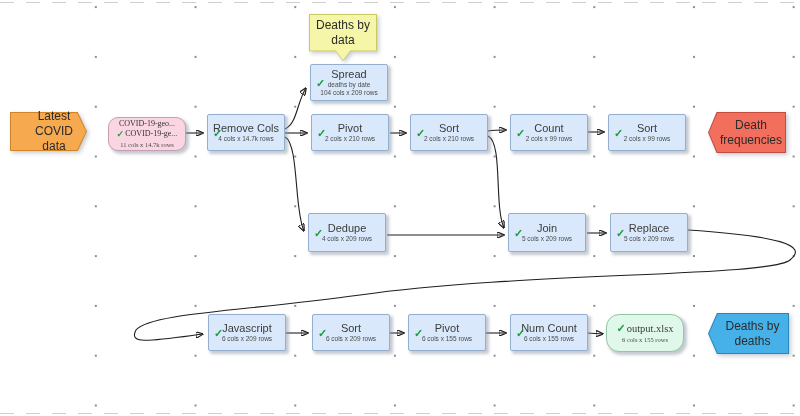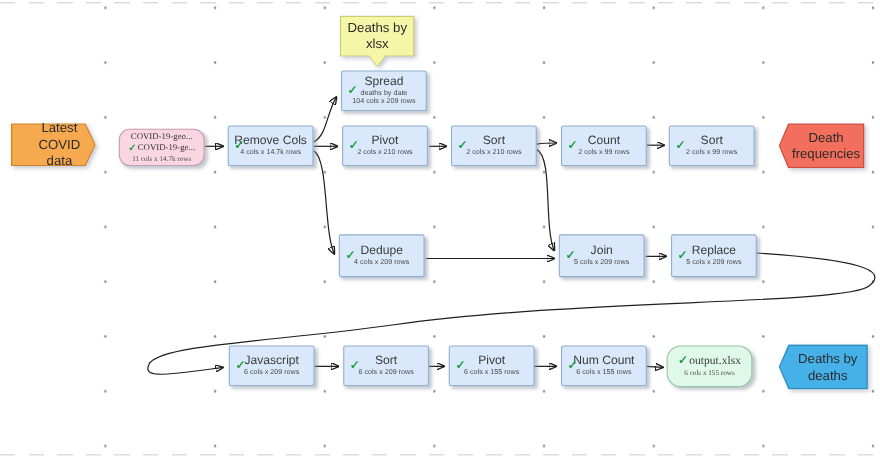--- a/index.html
+++ b/index.html
@@ -143,21 +143,21 @@
       <span>Latest</span>
       <span>COVID data</span>
     </div>
   </div>
 
   <div class="anno a-bydate">
     <div class="shape-b"></div>
     <div class="shape-f"></div>
     <div class="txt">
       <span>Deaths by</span>
-      <span>xlsx</span>
+      <span>data</span>
     </div>
   </div>
 
   <div class="anno a-deathfreq">
     <div class="shape-b"></div>
     <div class="shape-f"></div>
     <div class="txt">
       <span>Death</span>
       <span>frequencies</span>
     </div>

